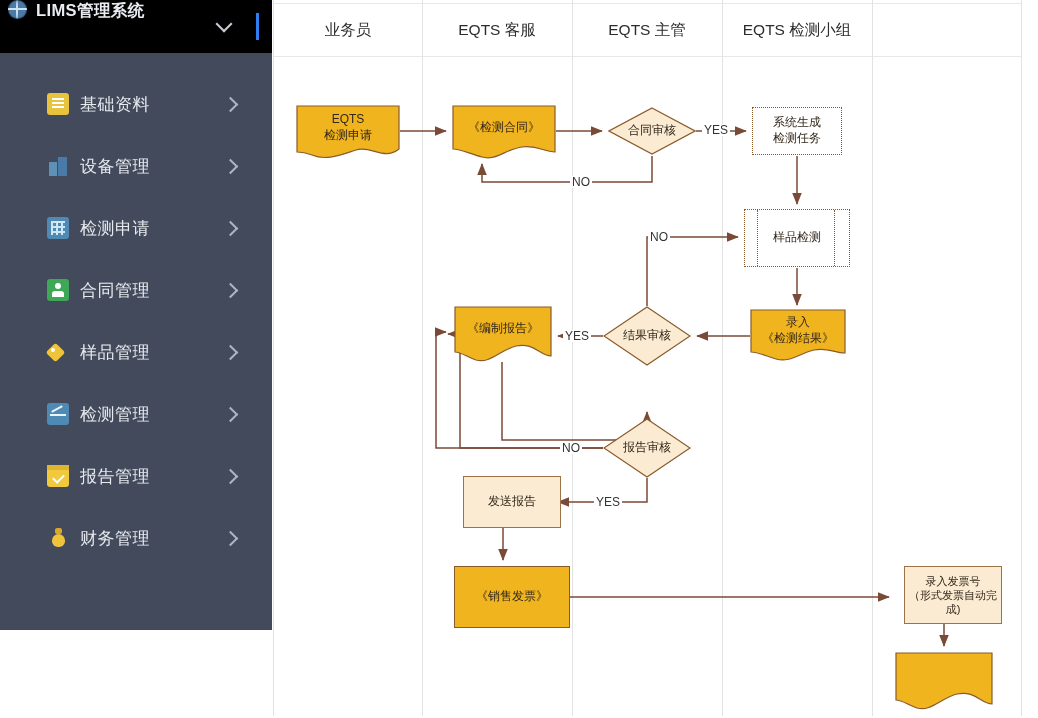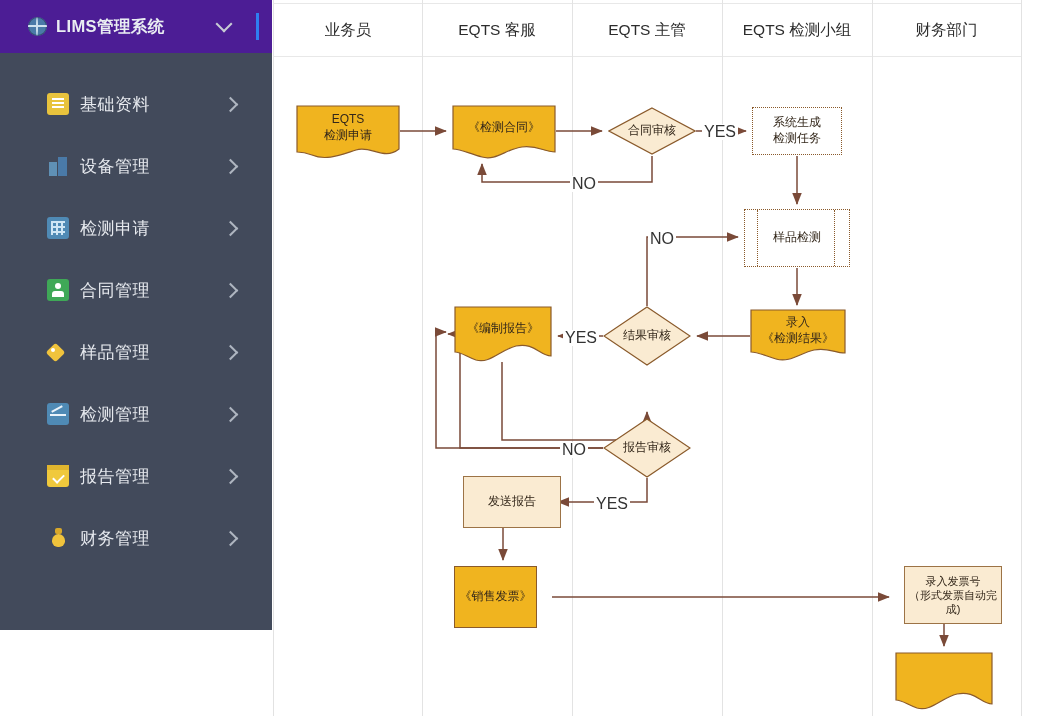--- a/index.html
+++ b/index.html
@@ -10,22 +10,22 @@
     -webkit-font-smoothing:antialiased;
   }
   #app{position:relative;width:1038px;height:718px;}
 
   
   #sidebar{
     position:absolute;left:0;top:0;width:272px;height:630px;
     background:#424a5b;
   }
   #brand{
-    position:relative;height:53px;background:#4c1d95;
-    display:flex;align-items:center;padding-left:28px;box-sizing:border-box;
+    position:relative;height:53px;background:#000000;
+    display:flex;align-items:flex-start;padding-left:8px;box-sizing:border-box;
   }
   #brand .globe{
     width:19px;height:19px;border-radius:50%;
     background:
       radial-gradient(circle at 50% 50%, transparent 0 100%),
       #4a7aa8;
     position:relative;flex:0 0 auto;overflow:hidden;
     box-shadow:inset 0 0 0 1px #35536f;
   }
   #brand .globe:before{
@@ -130,21 +130,21 @@
   .n-dotted{border:1.6px dotted #8a5a2b;background:#ffffff;}
   .n-predef{border:1.6px dotted #8a5a2b;background:#ffffff;}
   .n-predef:before,.n-predef:after{
     content:"";position:absolute;top:0;width:1.6px;height:100%;
     border-left:1.6px dotted #8a5a2b;
   }
   .n-predef:before{left:12px;}
   .n-predef:after{right:12px;}
 
   .edge-lbl{
-    position:absolute;font-size:16px;color:#333;background:#fff;padding:0 2px;line-height:1;
+    position:absolute;font-size:12px;color:#333;background:#fff;padding:0 2px;line-height:1;
   }
   #edges{position:absolute;left:0;top:0;width:747px;height:716px;pointer-events:none;}
 </style>
 </head>
 <body>
 
 <div id="app">
 
   <nav id="sidebar">
     <div id="brand">
@@ -208,21 +208,20 @@
       <div class="lane-div" style="left:448px"></div>
       <div class="lane-div" style="left:598px"></div>
 
       <div class="lane-hdr" style="left:0px;width:148px">业务员</div>
       <div class="lane-hdr" style="left:148px;width:150px">EQTS
 客服</div>
       <div class="lane-hdr" style="left:298px;width:150px">EQTS
 主管</div>
       <div class="lane-hdr" style="left:448px;width:150px">EQTS
 检测小组</div>
-      <div class="lane-hdr" style="left:598px;width:149px">财务部门</div>
 
       <svg id="edges" viewBox="0 0 747 716">
         <defs>
           <marker id="ah" markerWidth="9" markerHeight="9" refX="7.4" refY="3.2" orient="auto">
             <path d="M0,0 L8,3.2 L0,6.4 z" fill="#7a4a38"></path>
           </marker>
         </defs>
         <g stroke="#7a4a38" stroke-width="1.5" fill="none">
 
           <path d="M126,131 L172,131" marker-end="url(#ah)"></path>
@@ -319,21 +318,21 @@
         <svg width="88" height="60" viewBox="0 0 88 60">
           <path d="M44,1 L87,30 L44,59 L1,30 Z" fill="#faebd2" stroke="#8a5a2b" stroke-width="1.2"></path>
         </svg>
         <span class="lbl">报告审核</span>
       </div>
 
       <div class="node n-rect-cream" style="left:180px;top:476px;width:98px;height:52px">
         <span class="lbl">发送报告</span>
       </div>
 
-      <div class="node n-rect-orange" style="left:180px;top:566px;width:83px;height:62px">
+      <div class="node n-rect-orange" style="left:180px;top:566px;width:116px;height:62px">
         <span class="lbl">《销售发票》</span>
       </div>
 
       <div class="node n-rect-cream" style="left:621px;top:566px;width:98px;height:58px">
         <span class="lbl" style="font-size:11px">录入发票号
 （形式发票自动完成)</span>
       </div>
 
       <div class="node n-doc" style="left:621px;top:652px;width:98px;height:62px">
         <svg width="98" height="62" viewBox="0 0 98 62">

